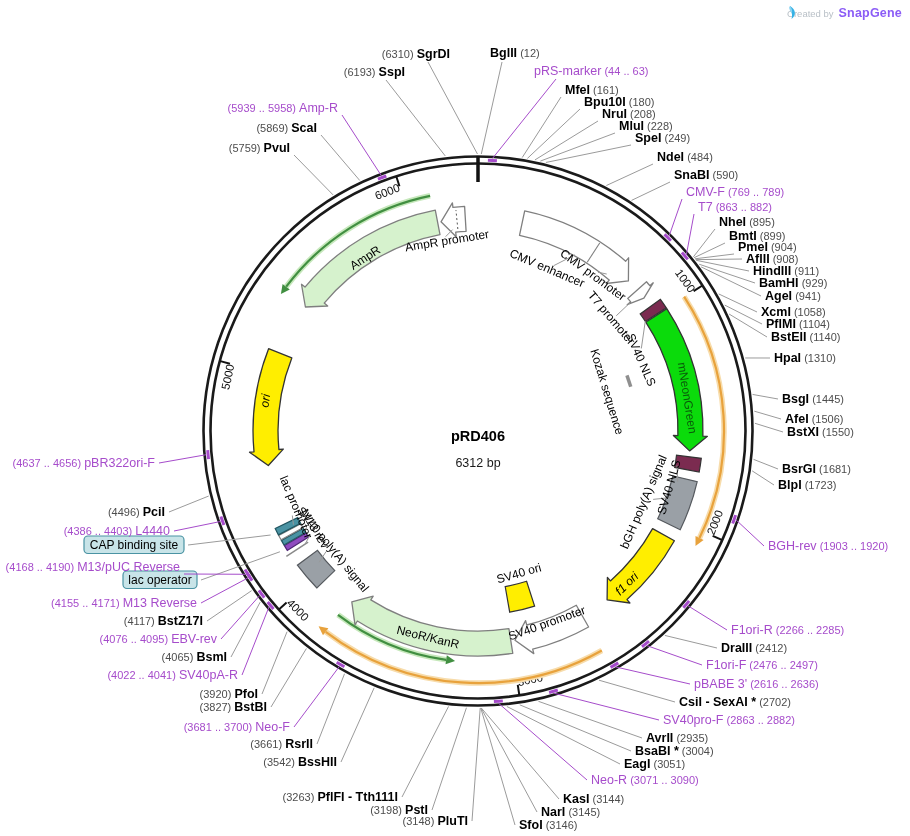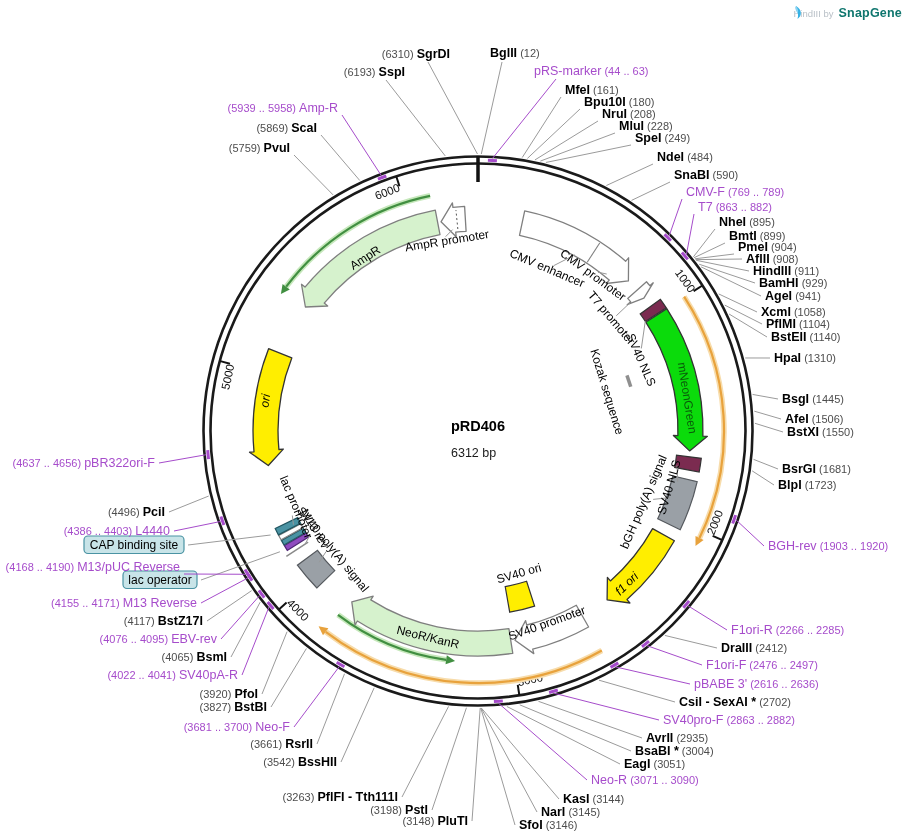--- a/index.html
+++ b/index.html
@@ -1,24 +1,24 @@
 <!DOCTYPE html>
 <html><head>
 <meta charset="utf-8">
 <style>
   html,body{margin:0;padding:0;background:#fff}
   .stage{position:relative;width:910px;height:836px;background:#fff;font-family:"Liberation Sans",sans-serif;overflow:hidden}
   svg{position:absolute;left:0;top:0}
   svg text{font-family:"Liberation Sans",sans-serif}
-  .center-label{position:absolute;left:478px;top:418px;transform:translate(-50%,0);pointer-events:none}
+  .center-label{position:absolute;left:478px;top:428px;transform:translate(-50%,0);text-align:center;pointer-events:none}
   .center-label .nm{font:700 14.5px "Liberation Sans",sans-serif;color:#000}
   .center-label .sz{font:400 12.5px "Liberation Sans",sans-serif;color:#1a1a1a;margin-top:12px}
   .brand{position:absolute;right:8px;top:6px;display:flex;align-items:center;gap:5px}
   .brand .created{font:400 9.5px "Liberation Sans",sans-serif;color:#b9c0c7}
-  .brand .word{font:600 12.5px "Liberation Sans",sans-serif;color:#0f766e;letter-spacing:.2px}
+  .brand .word{font:600 12.5px "Liberation Sans",sans-serif;color:#8b5cf6;letter-spacing:.2px}
 </style>
 </head>
 <body>
 
 <div class="stage">
   <svg id="map" width="910" height="836" viewBox="0 0 910 836">
       <circle cx="478" cy="431" r="274.5" fill="none" stroke="#1a1a1a" stroke-width="2.6"></circle>
       <circle cx="478" cy="431" r="267.5" fill="none" stroke="#1a1a1a" stroke-width="2.6"></circle>
       <line x1="478" y1="156" x2="478" y2="182" stroke="#111" stroke-width="3.5"></line>
       <line x1="702.0118545630182" y1="285.7151452654574" x2="693.6218974632798" y2="291.15652559259377" stroke="#111" stroke-width="2"></line>
@@ -245,20 +245,20 @@
       <line x1="428" y1="62" x2="477.448529410531" y2="154.0005489532715" stroke="#9b9b9b" stroke-width="1"></line>
       <text x="450" y="58" text-anchor="end"><tspan font-size="11" fill="#4d4d4d">(6310)  </tspan><tspan font-size="12.5" font-weight="700" fill="#000000">SgrDI</tspan></text>
     </svg>
 
   <div class="center-label">
     <div class="nm">pRD406</div>
     <div class="sz">6312 bp</div>
   </div>
 
   <div class="brand">
-    <span class="created">HindIII by</span>
+    <span class="created">Created by</span>
     <svg width="11" height="14" viewBox="0 0 11 14">
       <path d="M3 0 C1 4 7 5 4.5 13 C9.5 9.5 9 3.5 3 0 Z" fill="#35b2e5"></path>
       <path d="M3 0 C4.8 2.5 5.6 4.5 4.9 7 C3 5.8 1.8 3.2 3 0 Z" fill="#8ed4f2"></path>
     </svg>
     <span class="word">SnapGene</span>
   </div>
 </div>
 
 </body></html>

